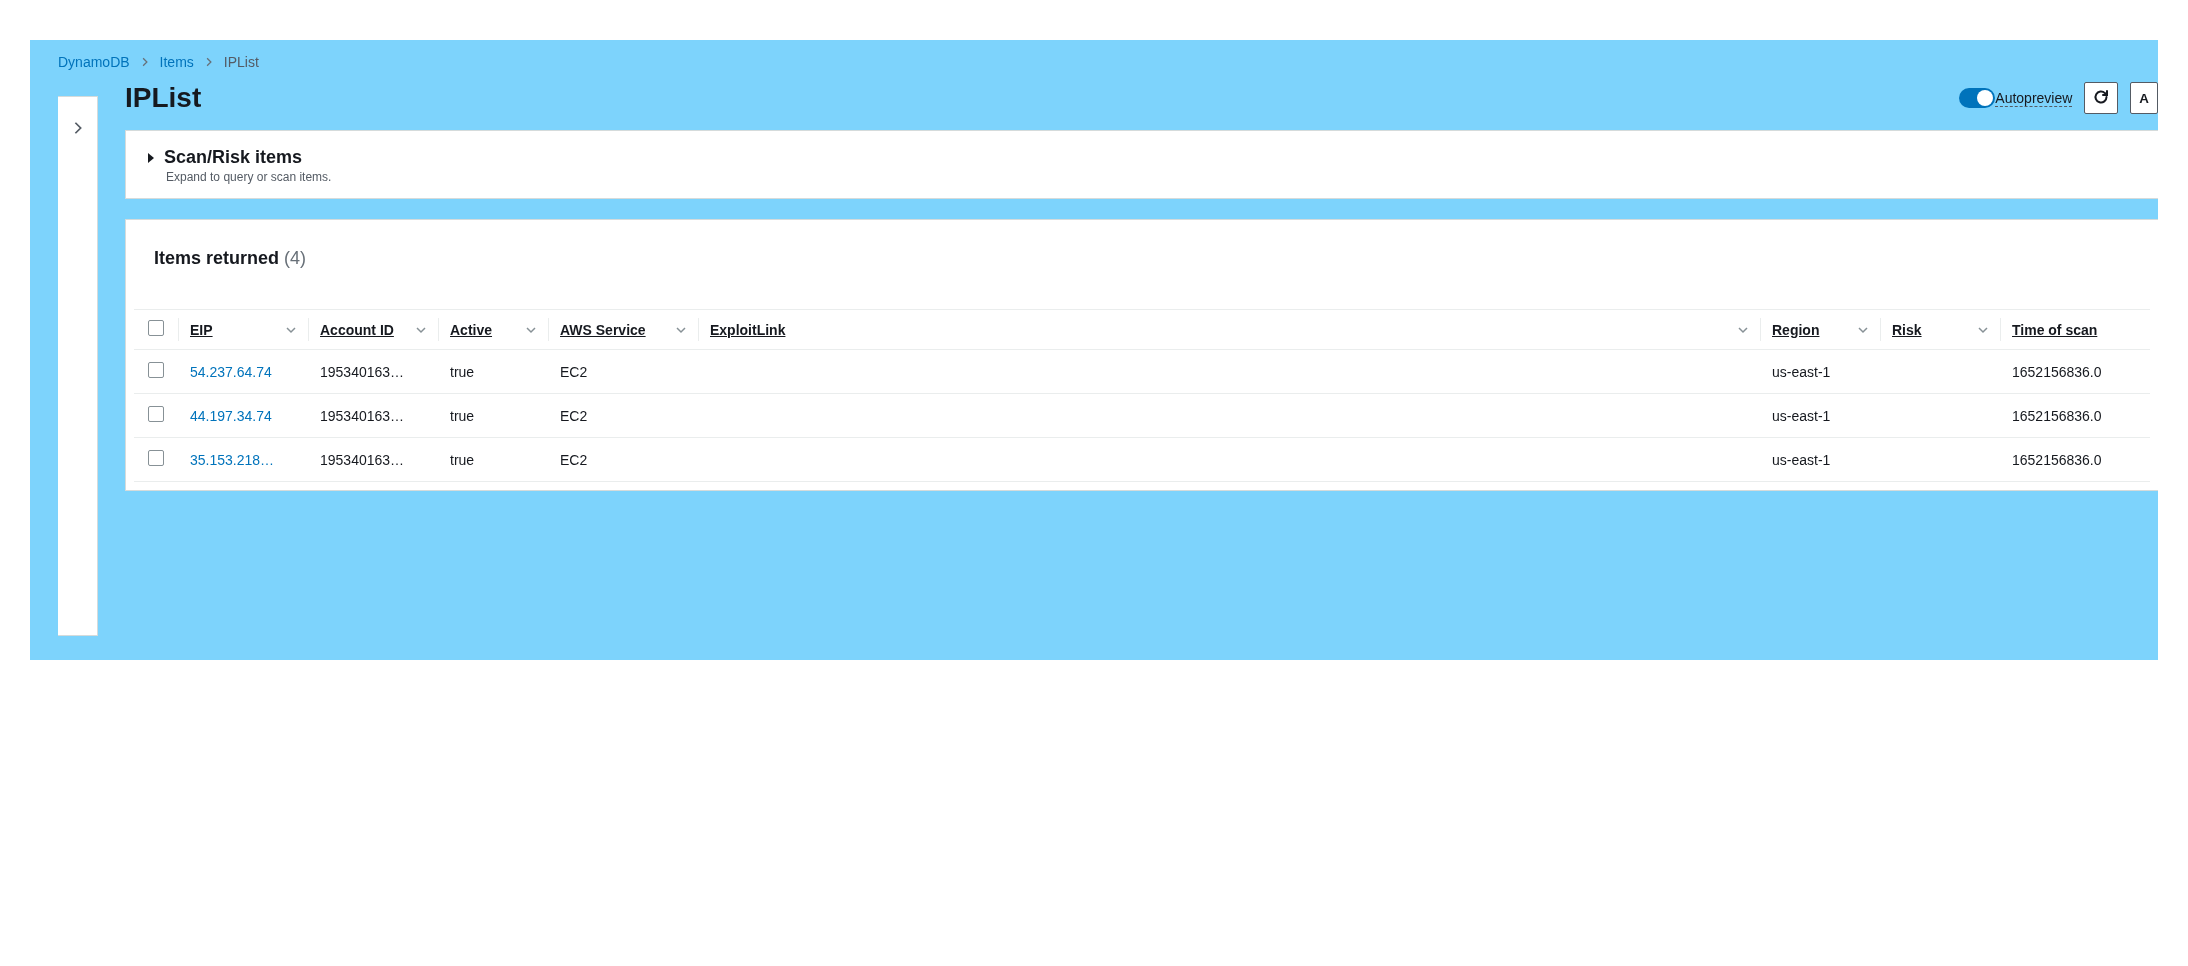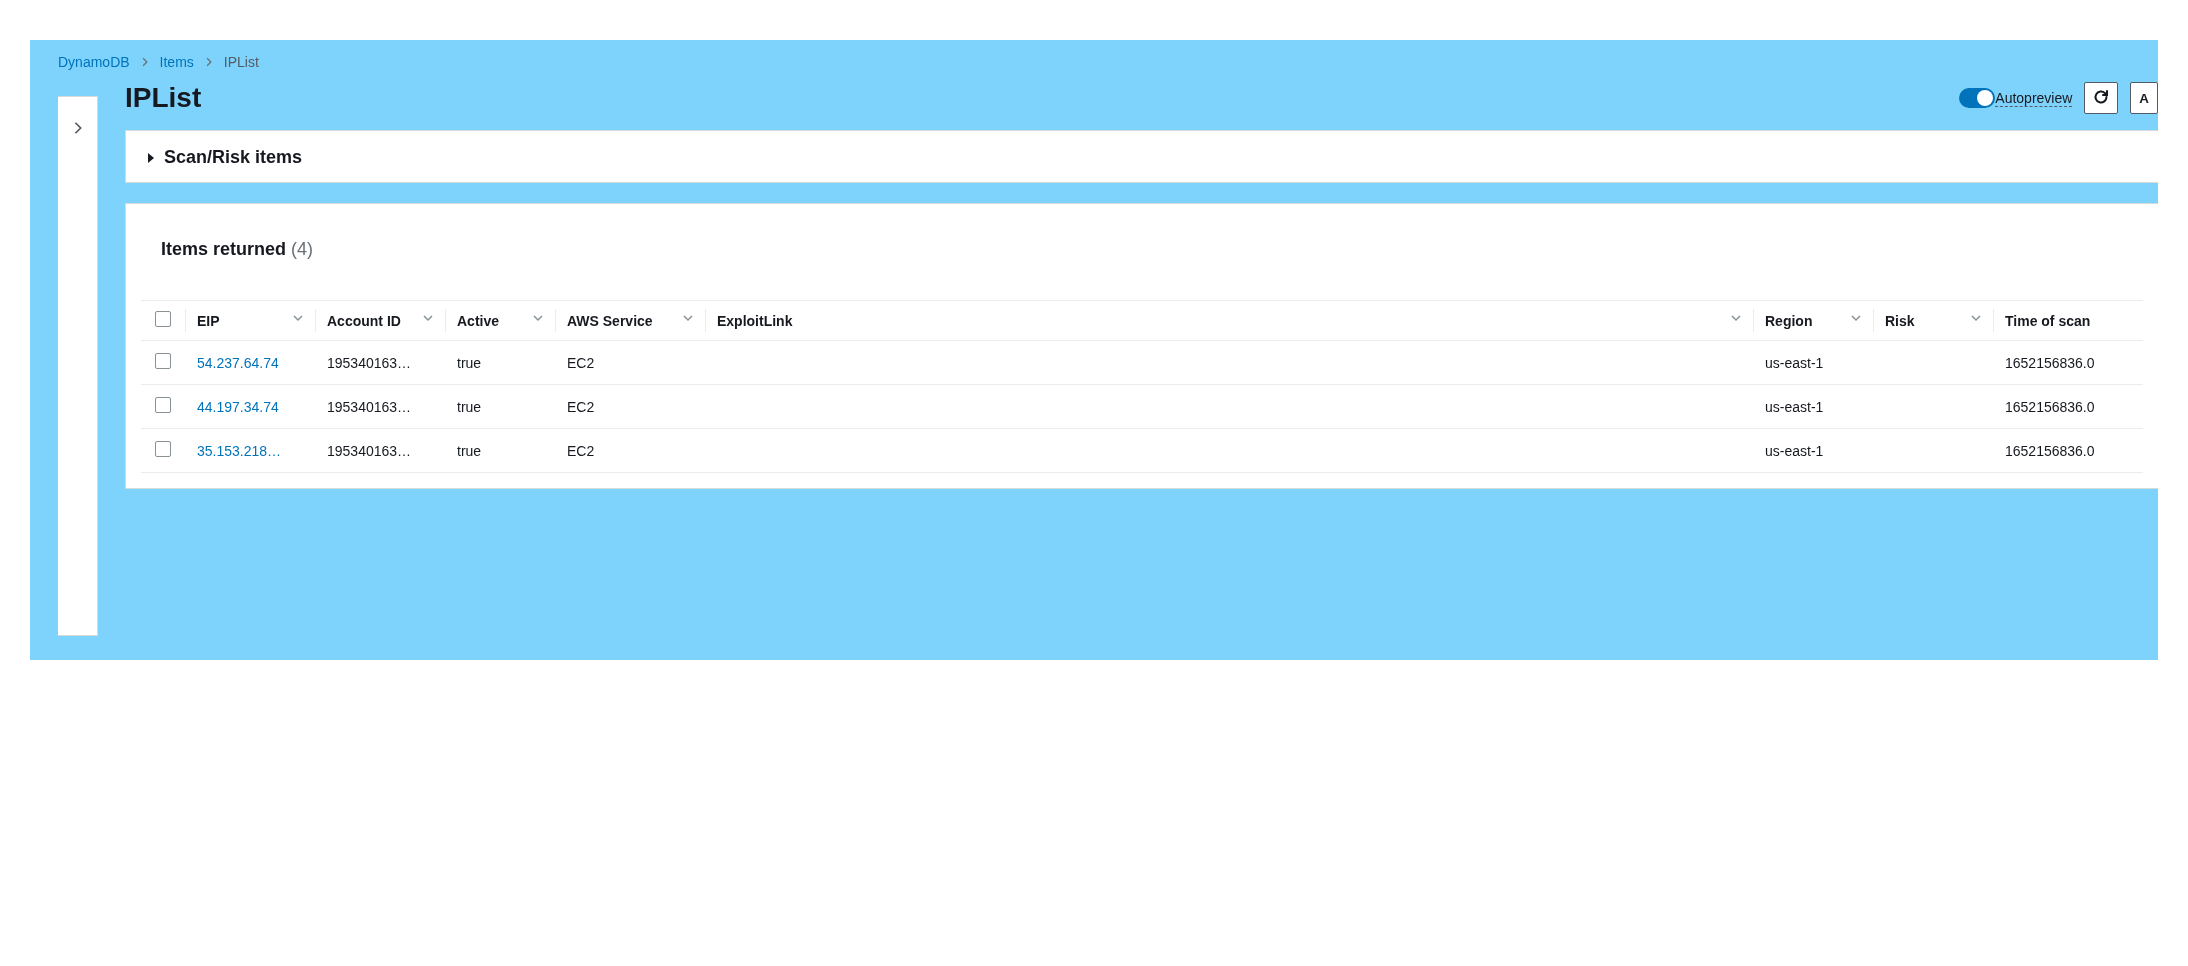--- a/index.html
+++ b/index.html
@@ -146,21 +146,21 @@
   }
   .scan-sub {
     font-size: 12px;
     color: #545b64;
     margin-left: 20px;
     margin-top: 2px;
   }
 
   
   .items-panel {
-    padding: 15px;
+    padding: 8px;
   }
   .items-header {
     padding: 20px 20px 40px 20px;
     font-size: 18px;
   }
   .items-header .count { color: #687078; font-weight: 400; }
   .items-header .lbl { font-weight: 700; }
 
   
   table {
@@ -173,21 +173,23 @@
     font-weight: 700;
     color: #16191f;
     border-top: 1px solid #eaeded;
     border-bottom: 1px solid #eaeded;
     padding: 10px 12px;
     position: relative;
     background: #fff;
   }
   thead th.sortable .th-inner {
     display: flex;
+    align-items: center;
     justify-content: space-between;
+    text-decoration: underline;
   }
   thead th + th::before {
     content: "";
     position: absolute;
     left: 0; top: 20%; bottom: 20%;
     width: 1px;
     background: #eaeded;
   }
   .sort-icon {
     color: #879196;
@@ -273,20 +275,21 @@
 
     <div class="panel scan-panel">
       <div class="scan-header">
         <span>
           <svg width="10" height="10" viewBox="0 0 10 10">
               <path d="M2 0l6 5-6 5z" fill="#16191f"></path>
             </svg>
         </span>
         <span>Scan/Risk items</span>
       </div>
+      <div class="scan-sub">Expand to query or scan items.</div>
     </div>
 
     <div class="panel items-panel">
       <div class="items-header">
         <span class="lbl">Items returned</span>
         <span class="count">(4)</span>
       </div>
 
       <table>
         <thead>

